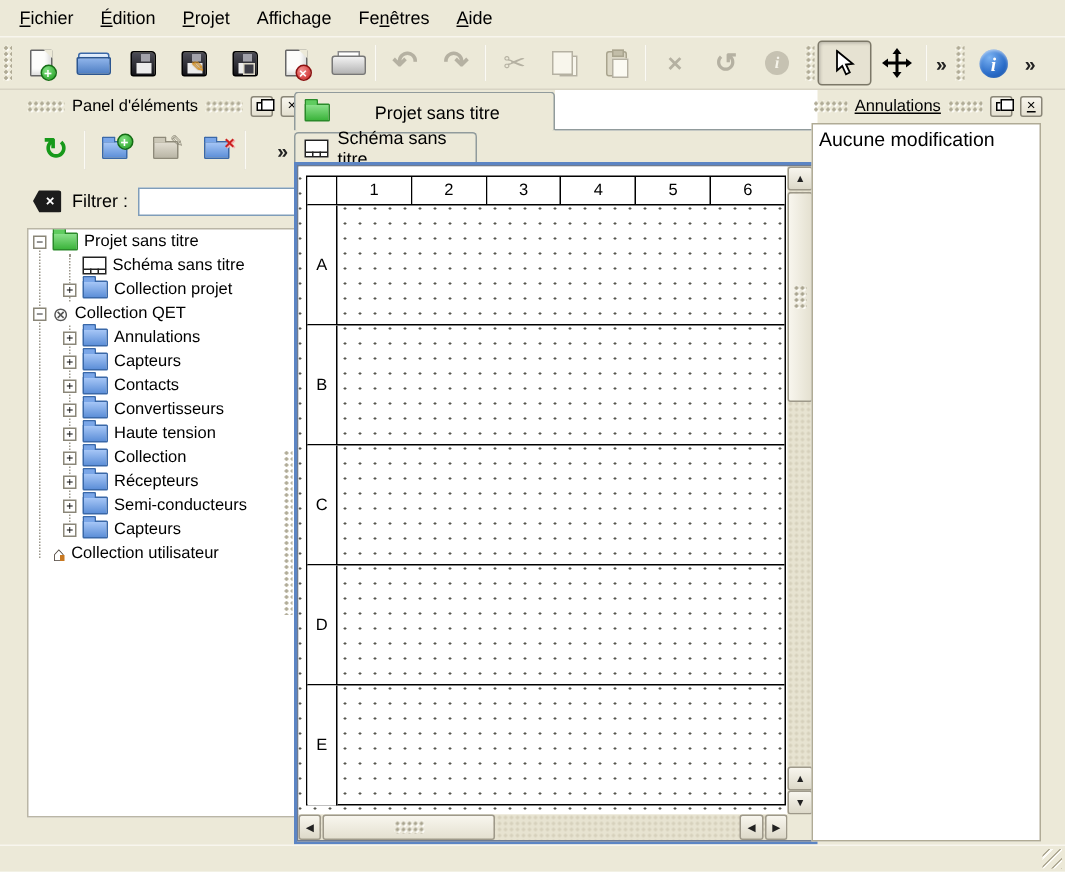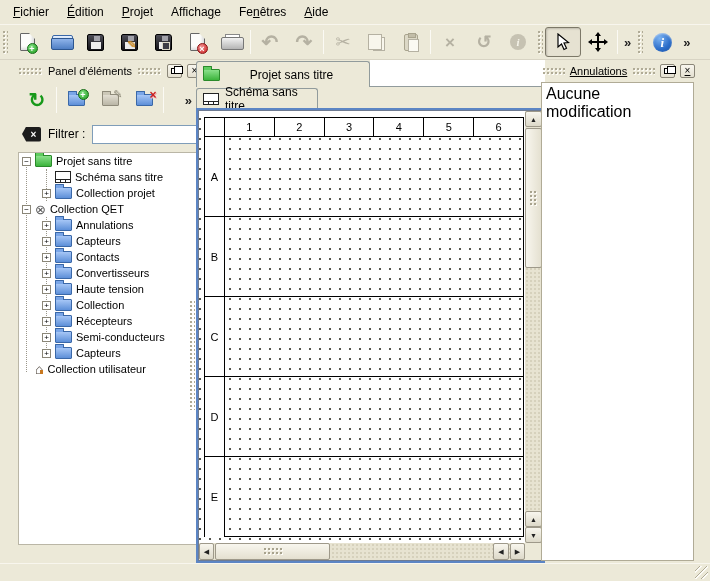--- a/index.html
+++ b/index.html
@@ -219,21 +219,21 @@
                                radial-gradient(#fdfcf7 1px, transparent 1.2px);
               background-size:4px 4px; background-position:0 0,1px 1px; }
   .vthumb::after { left:3px; right:3px; top:50%; height:16px; margin-top:-8px; }
   .hthumb::after { top:3px; bottom:3px; left:50%; width:20px; margin-left:-10px; }
   .sb-corner { position:absolute; right:0; bottom:0; width:17px; height:17px; background:#ece9d8; }
 
   
   #dock-right { left:540px; top:60px; width:157px; height:503px;text-decoration:underline; }
   .undo-list { position:absolute; left:1px; right:3px; top:22px; bottom:2px; background:#fff;
                border:1px solid #b0ab96; }
-  .undo-item { padding:2px 4px; font-size:16px; }
+  .undo-item { padding:2px 4px; font-size:13px; }
 
   
   .statusbar { position:absolute; left:0; bottom:0; right:0; height:18px; background:#ece9d8;
                border-top:1px solid #f8f6ee; }
   .size-grip { position:absolute; right:2px; bottom:2px; width:13px; height:13px;
                background:repeating-linear-gradient(135deg, transparent 0 3px, #b0ab96 3px 4px,
                           #fdfcf7 4px 5px); }
 
   
   .svg-ic { display:block; }

